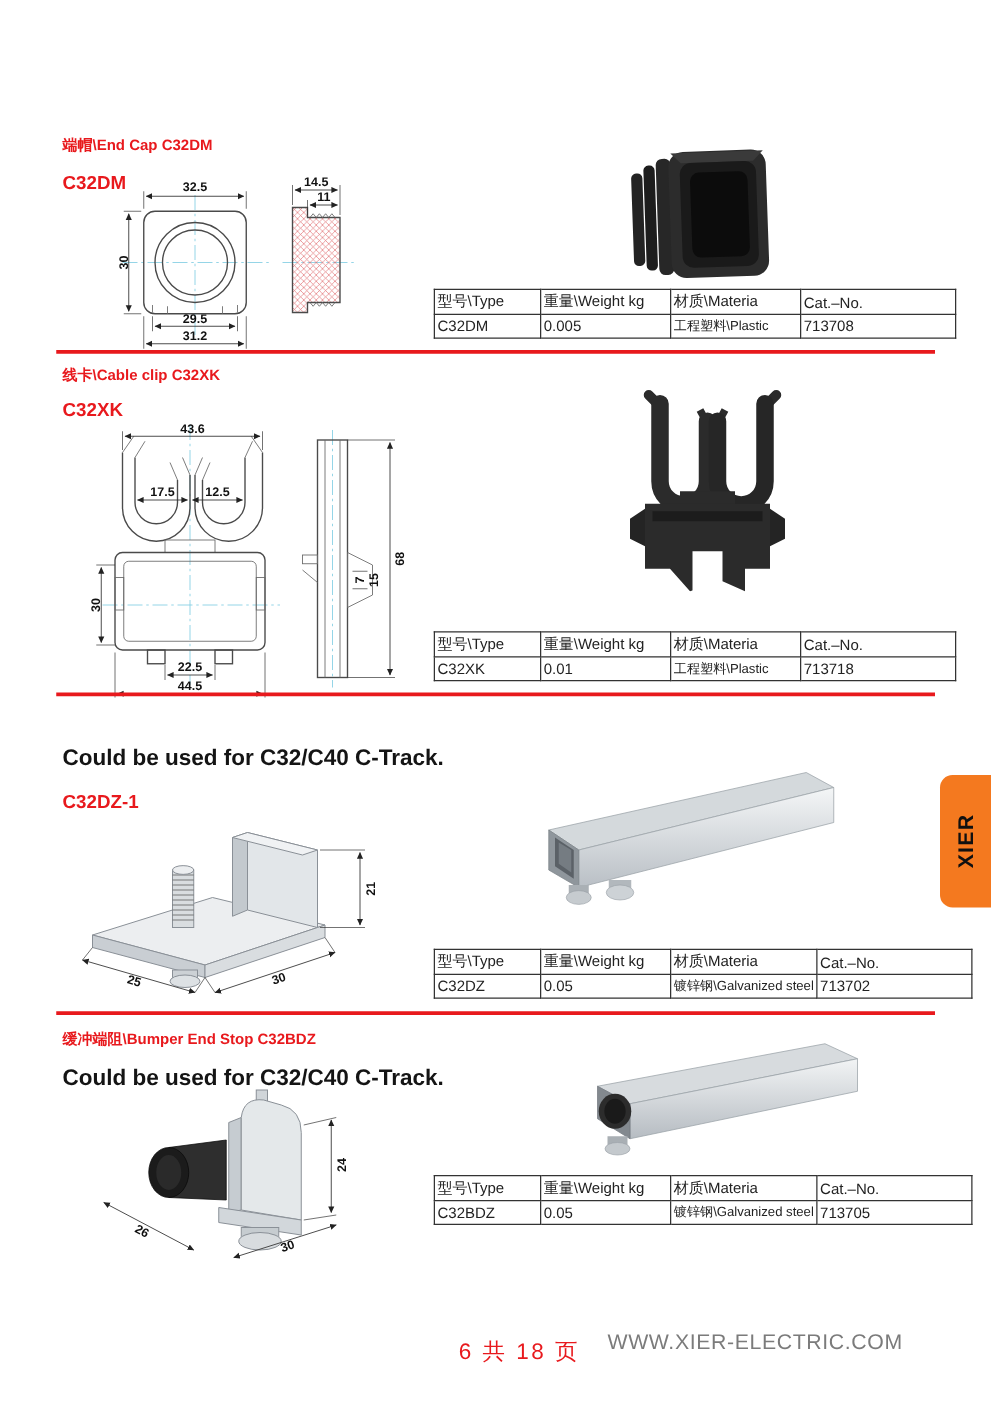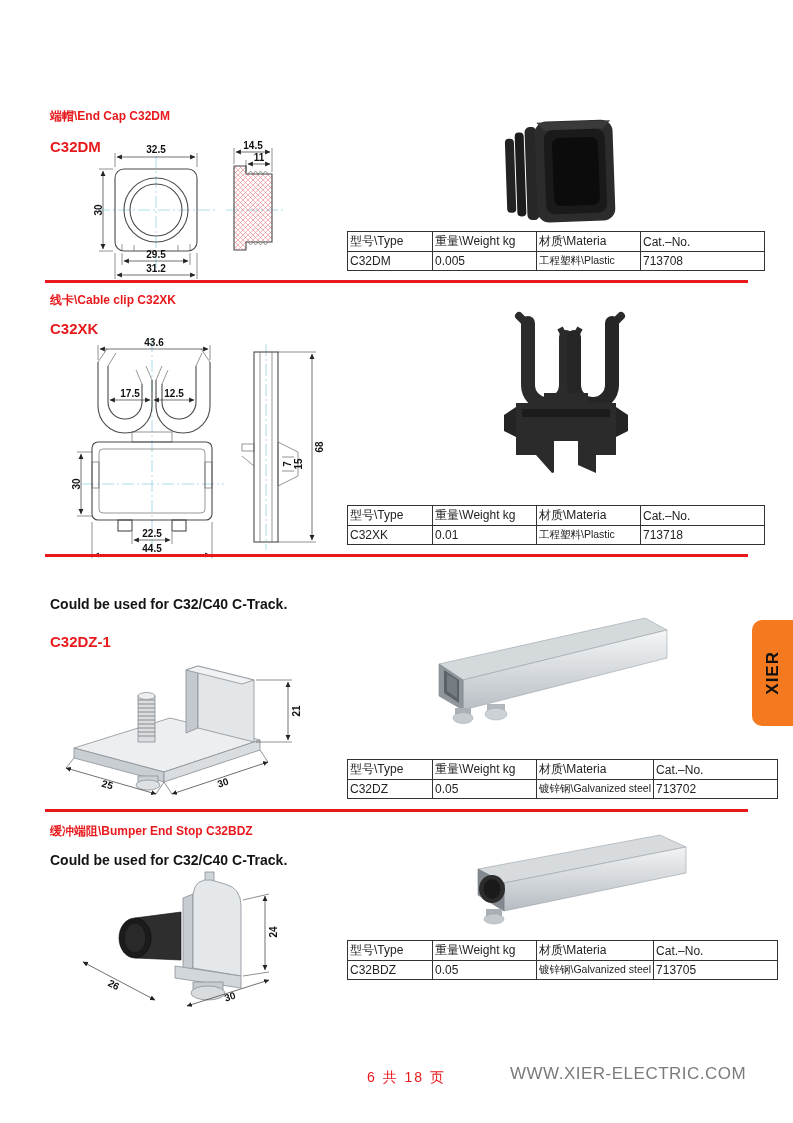--- a/index.html
+++ b/index.html
@@ -10,37 +10,37 @@
   .logo{display:flex;align-items:center;gap:6px;}
   .lx{color:#e62129;font-weight:bold;font-style:italic;font-size:40px;line-height:1;}
   .le{color:#3b3b3d;font-weight:bold;font-size:50px;line-height:.9;margin-left:-15px;}
   .lt1{font-style:italic;font-weight:bold;color:#3b3b3d;font-size:15px;letter-spacing:2px;white-space:nowrap;}
   .lts{color:#e62129;}
   .lt2{font-style:italic;font-weight:bold;color:#3b3b3d;font-size:13.5px;letter-spacing:1.5px;}
   .lt3{color:#e62129;font-size:12.5px;letter-spacing:5px;margin-top:2px;white-space:nowrap;}
   
   .sec-title{color:#e8191d;font-weight:bold;font-size:12px;white-space:nowrap;}
   .model-label{color:#e8191d;font-weight:bold;font-size:15px;}
-  .note{font-weight:bold;font-size:14px;color:#141414;}
+  .note{font-weight:bold;font-size:18px;color:#141414;}
   .rule{height:3px;background:#e8191d;width:703px;left:45px;}
   
   .spec{position:absolute;border-collapse:collapse;font-size:12px;color:#222;table-layout:fixed;}
   .spec th,.spec td{border:1px solid #333;text-align:left;font-weight:normal;height:16px;padding:1px 2px;overflow:hidden;white-space:nowrap;}
   .spec th:nth-child(1),.spec td:nth-child(1){width:80px;}
   .spec th:nth-child(2),.spec td:nth-child(2){width:99px;}
   .spec th:nth-child(3),.spec td:nth-child(3){width:99px;}
   .spec th:nth-child(4),.spec td:nth-child(4){width:119px;}
   .spec td:nth-child(3){font-size:10.5px;}
   
   .side-tab{left:752px;top:620px;width:41px;height:106px;background:#f4791f;border-radius:10px 0 0 10px;
             display:flex;align-items:center;justify-content:center;}
   .side-tab span{writing-mode:vertical-rl;transform:rotate(180deg);font-weight:bold;font-size:17px;color:#101010;letter-spacing:1px;}
   
-  .page-info{color:#e8191d;font-size:14px;letter-spacing:2px;}
-  .website{color:#7b7b7b;font-size:17px;letter-spacing:.5px;margin-left:24px;}
+  .page-info{color:#e8191d;font-size:18px;letter-spacing:2px;}
+  .website{color:#7b7b7b;font-size:17px;letter-spacing:.5px;}
   
   .part{fill:none;stroke:#4a4a4a;stroke-width:1.1;}
   .thin{fill:none;stroke:#6a6a6a;stroke-width:.7;}
   .ol{stroke:#4a4a4a;stroke-width:1.1;}
   .ol2{stroke:#8a9097;stroke-width:.8;}
   .olb{stroke:#0a0a0a;stroke-width:.6;}
   .cl{fill:none;stroke:#86cfe3;stroke-width:.7;stroke-dasharray:12 3 2 3;}
   .dim{fill:none;stroke:#333;stroke-width:.7;}
   .ext{fill:none;stroke:#333;stroke-width:.55;}
   .dtxt{font-family:"Liberation Sans",sans-serif;font-size:10px;font-weight:bold;fill:#111;text-anchor:middle;}

